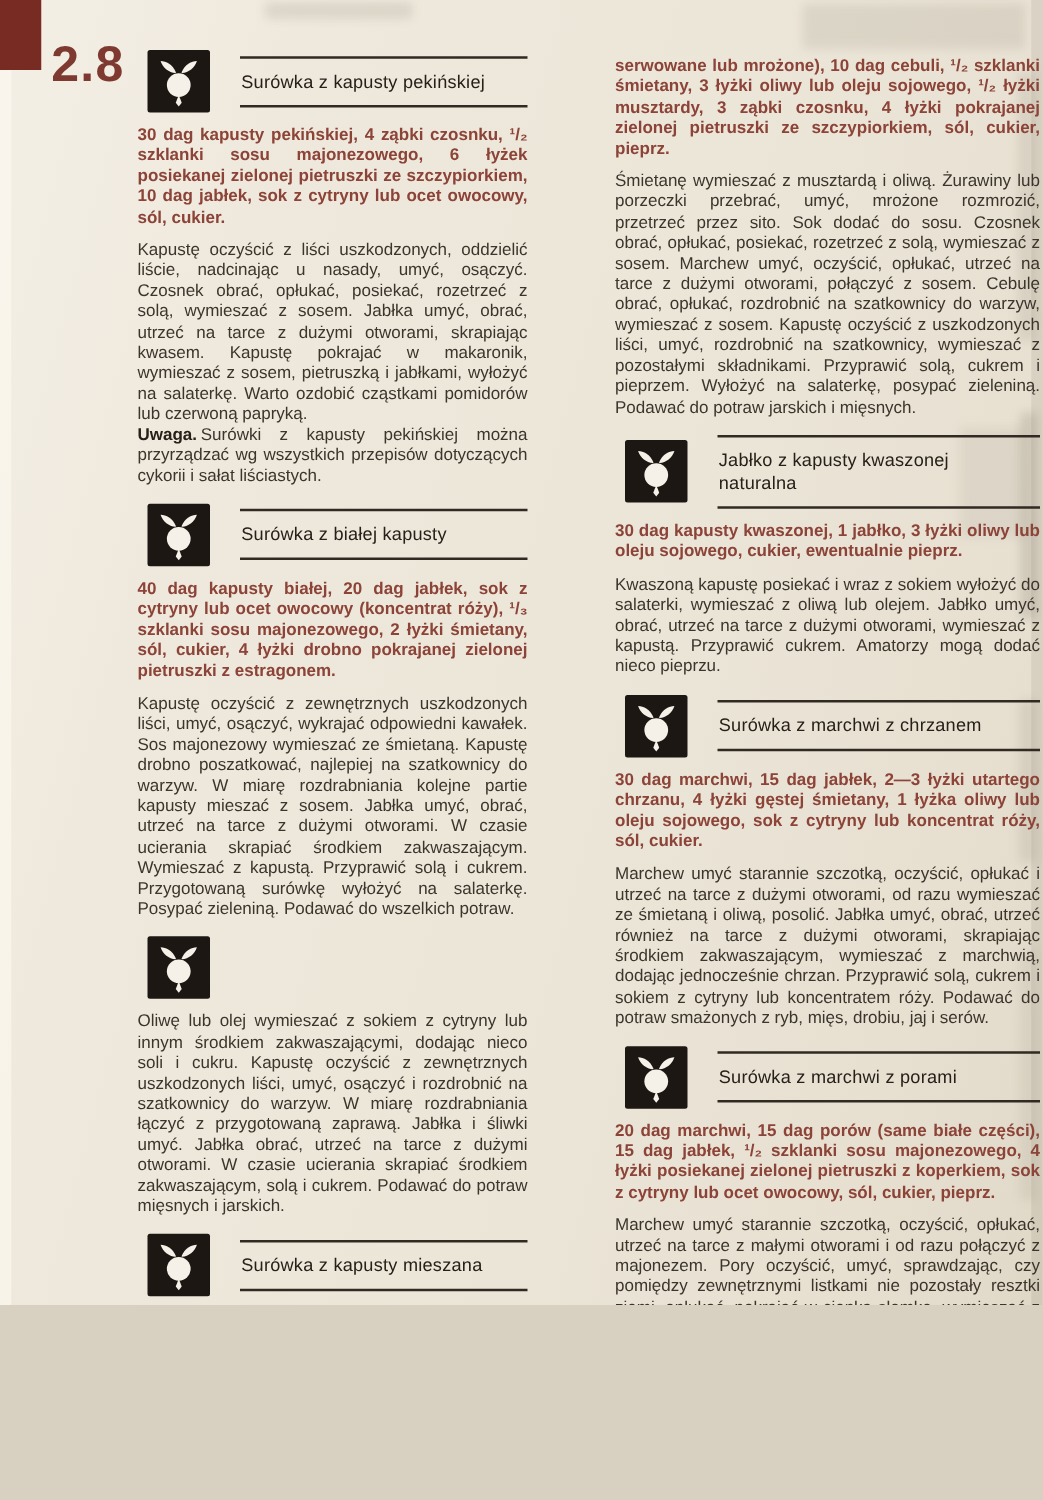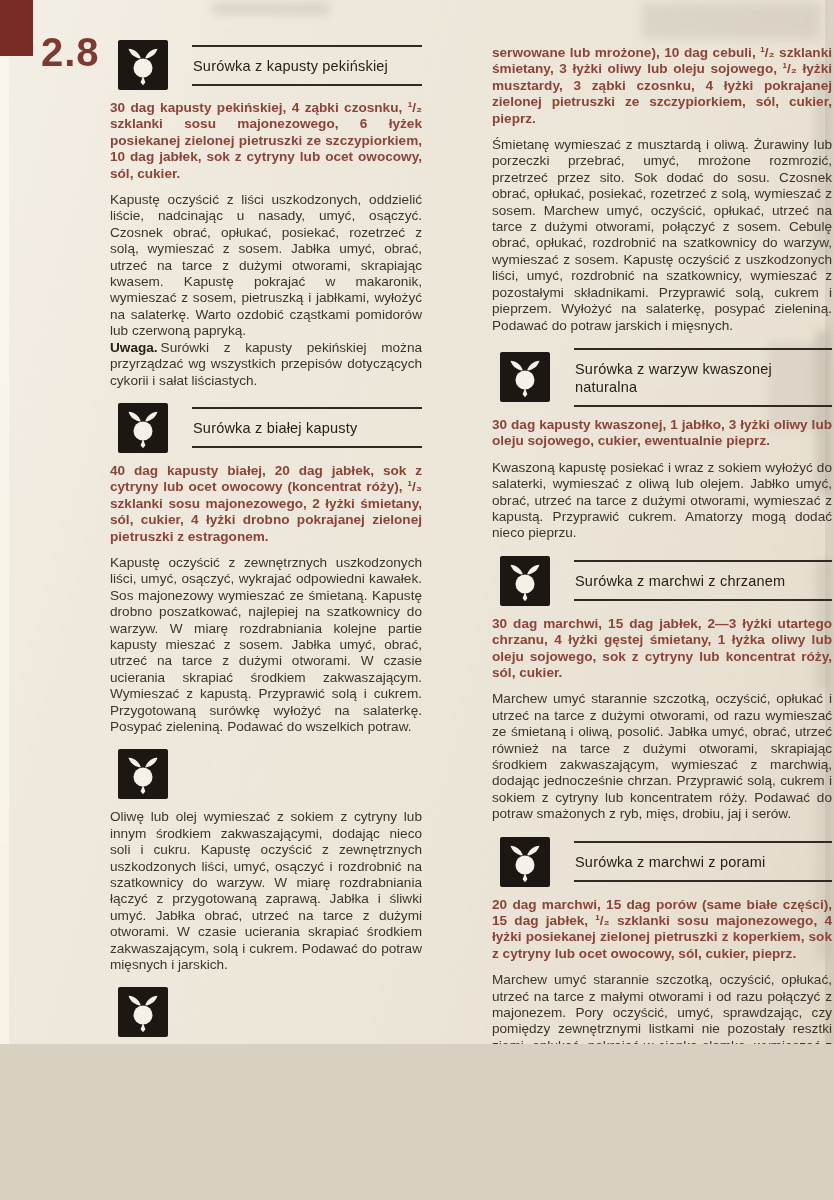--- a/index.html
+++ b/index.html
@@ -150,20 +150,23 @@
     <section class="recipe">
       <div class="recipe-header">
         <div class="recipe-icon">
           <svg width="44" height="44" viewBox="0 0 50 50">
             <path fill="#f5f1e8" d="M22.5 17 C19.5 9.5 13.5 6.5 8.5 6.5 C10.5 13 16 16.8 22 17.6 Z"></path>
             <path fill="#f5f1e8" d="M27.5 17 C30.5 9.5 36.5 6.5 41.5 6.5 C39.5 13 34 16.8 28 17.6 Z"></path>
             <circle fill="#f5f1e8" cx="25" cy="28.5" r="10.8"></circle>
             <path fill="#f5f1e8" d="M25 37.5 L22.3 44.5 L25 48 L27.7 44.5 Z"></path>
           </svg>
         </div>
+        <div class="title-box">
+          <div class="recipe-title">Surówka z kapusty mieszana</div>
+        </div>
       </div>
       <p class="ingredients justify-all">30 dag białej kapusty, 10 dag marchewki, 10—15 dag żurawin lub porzeczek (świeże, kon-</p>
     </section>
 
   </div>
 
   <div class="col col-right">
 
     <section class="recipe">
       <p class="ingredients" style="margin-top:0">serwowane lub mrożone), 10 dag cebuli, ¹/₂ szklanki śmietany, 3 łyżki oliwy lub oleju sojowego, ¹/₂ łyżki musztardy, 3 ząbki czosnku, 4 łyżki pokrajanej zielonej pietruszki ze szczypiorkiem, sól, cukier, pieprz.</p>
@@ -174,21 +177,21 @@
       <div class="recipe-header">
         <div class="recipe-icon">
           <svg width="44" height="44" viewBox="0 0 50 50">
             <path fill="#f5f1e8" d="M22.5 17 C19.5 9.5 13.5 6.5 8.5 6.5 C10.5 13 16 16.8 22 17.6 Z"></path>
             <path fill="#f5f1e8" d="M27.5 17 C30.5 9.5 36.5 6.5 41.5 6.5 C39.5 13 34 16.8 28 17.6 Z"></path>
             <circle fill="#f5f1e8" cx="25" cy="28.5" r="10.8"></circle>
             <path fill="#f5f1e8" d="M25 37.5 L22.3 44.5 L25 48 L27.7 44.5 Z"></path>
           </svg>
         </div>
         <div class="title-box">
-          <div class="recipe-title" style="max-width:230px">Surówka z warzyw kwaszonej naturalna</div>
+          <div class="recipe-title" style="max-width:230px">Jabłko z kapusty kwaszonej naturalna</div>
         </div>
       </div>
       <p class="ingredients">30 dag kapusty kwaszonej, 1 jabłko, 3 łyżki oliwy lub oleju sojowego, cukier, ewentualnie pieprz.</p>
       <p class="bodytext">Kwaszoną kapustę posiekać i wraz z sokiem wyłożyć do salaterki, wymieszać z oliwą lub olejem. Jabłko umyć, obrać, utrzeć na tarce z dużymi otworami, wymieszać z kapustą. Przyprawić cukrem. Amatorzy mogą dodać nieco pieprzu.</p>
     </section>
 
     <section class="recipe">
       <div class="recipe-header">
         <div class="recipe-icon">
           <svg width="44" height="44" viewBox="0 0 50 50">

